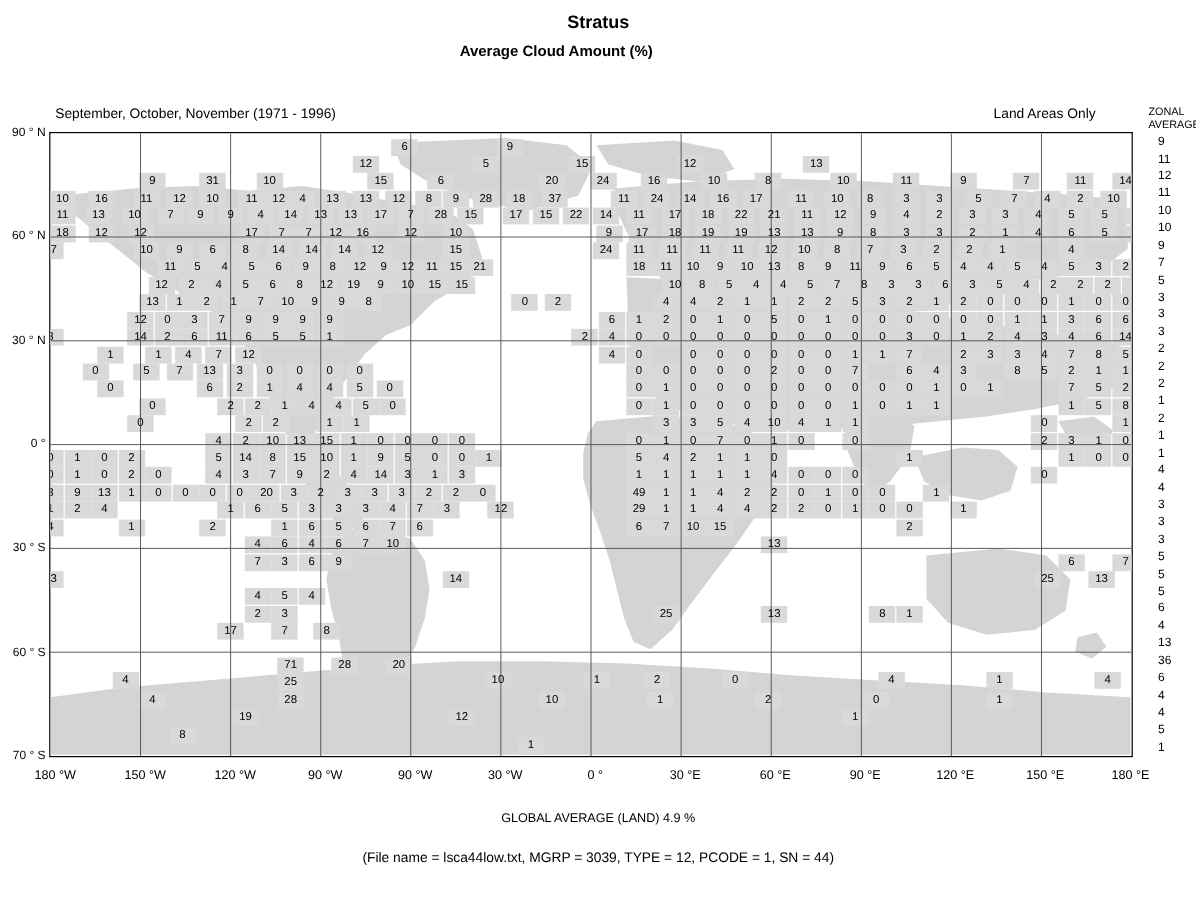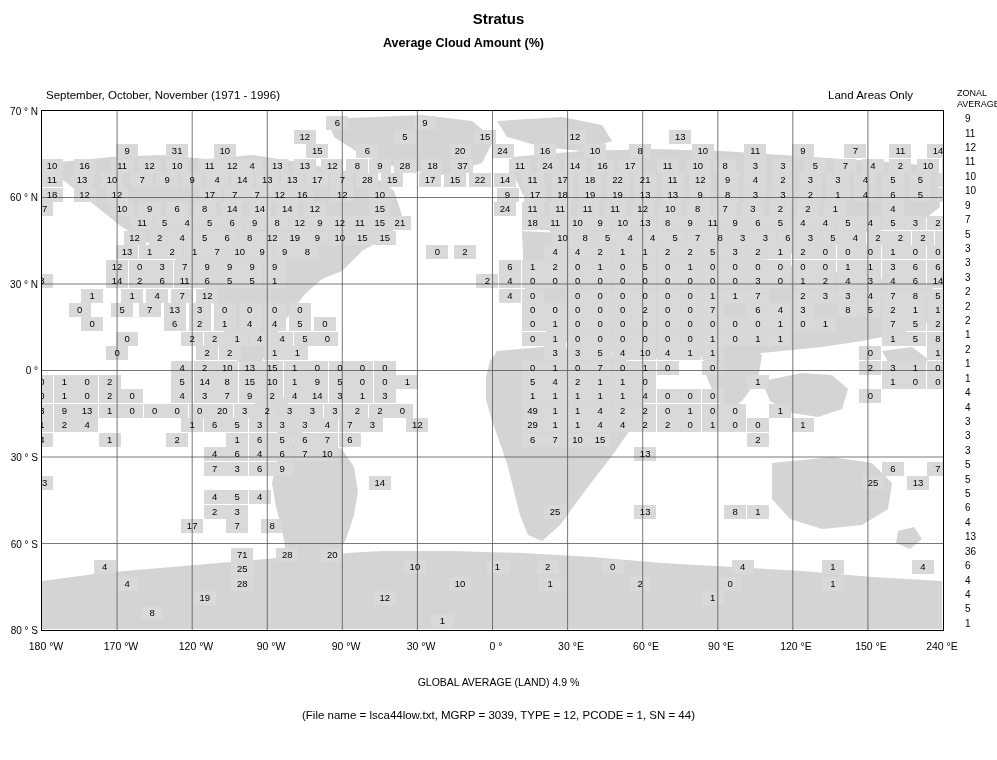--- a/index.html
+++ b/index.html
@@ -1316,41 +1316,41 @@
       <div class="cellv" style="left: 505.561px; top: 455.567px;">2</div>
       <div class="cellv" style="left: 570.633px; top: 455.567px;">0</div>
       <div class="cellv" style="left: 62.5694px; top: 455.567px;">4</div>
       <div class="cellv" style="left: 700.778px; top: 455.567px;">4</div>
       <div class="cellv" style="left: 790.878px; top: 455.567px;">1</div>
       <div class="cellv" style="left: 880.978px; top: 455.567px;">4</div>
       <div class="cellv" style="left: 790.878px; top: 472.867px;">1</div>
     </div>
 </div>
 
-<div class="ylab" style="left:0px;top:111px;">70 ° N</div>
+<div class="ylab" style="left:0px;top:111px;">90 ° N</div>
 <div class="ylab" style="left:0px;top:197px;">60 ° N</div>
 <div class="ylab" style="left:0px;top:284px;">30 ° N</div>
 <div class="ylab" style="left:0px;top:370px;">0 °</div>
 <div class="ylab" style="left:0px;top:457px;">30 ° S</div>
 <div class="ylab" style="left:0px;top:544px;">60 ° S</div>
-<div class="ylab" style="left:0px;top:630px;">80 ° S</div>
+<div class="ylab" style="left:0px;top:630px;">70 ° S</div>
 
 <div class="xlab" style="left:46px;">180 °W</div>
-<div class="xlab" style="left:121px;">170 °W</div>
+<div class="xlab" style="left:121px;">150 °W</div>
 <div class="xlab" style="left:196px;">120 °W</div>
 <div class="xlab" style="left:271px;">90 °W</div>
 <div class="xlab" style="left:346px;">90 °W</div>
 <div class="xlab" style="left:421px;">30 °W</div>
 <div class="xlab" style="left:496px;">0 °</div>
 <div class="xlab" style="left:571px;">30 °E</div>
 <div class="xlab" style="left:646px;">60 °E</div>
 <div class="xlab" style="left:721px;">90 °E</div>
 <div class="xlab" style="left:796px;">120 °E</div>
 <div class="xlab" style="left:871px;">150 °E</div>
-<div class="xlab" style="left:942px;">240 °E</div>
+<div class="xlab" style="left:942px;">180 °E</div>
 
 <div id="zonallayer">
     <div class="zonal" style="top: 118.208px;">9</div>
     <div class="zonal" style="top: 132.625px;">11</div>
     <div class="zonal" style="top: 147.042px;">12</div>
     <div class="zonal" style="top: 161.458px;">11</div>
     <div class="zonal" style="top: 175.875px;">10</div>
     <div class="zonal" style="top: 190.292px;">10</div>
     <div class="zonal" style="top: 204.708px;">9</div>
     <div class="zonal" style="top: 219.125px;">7</div>

